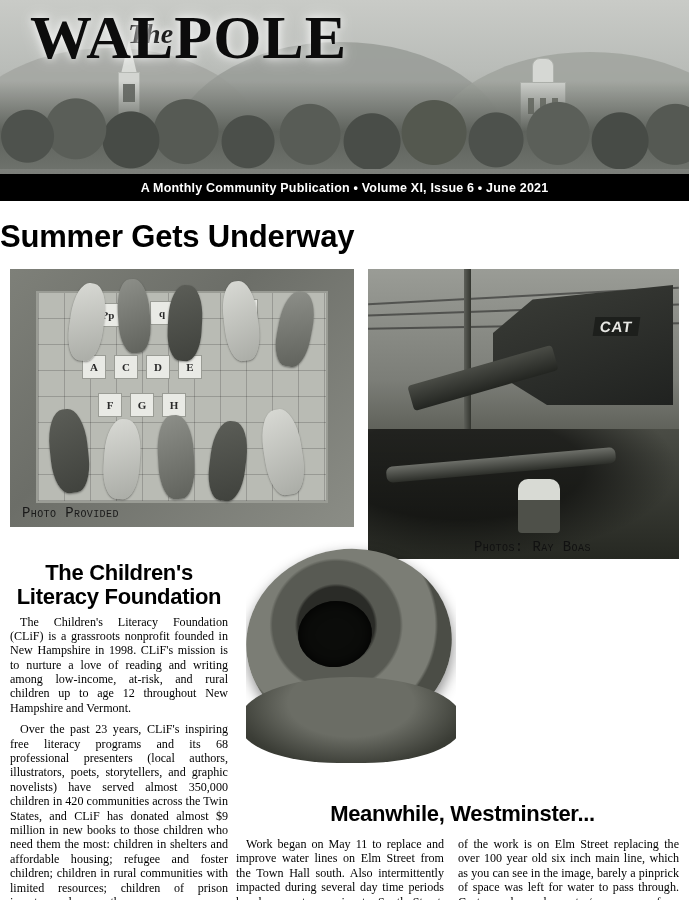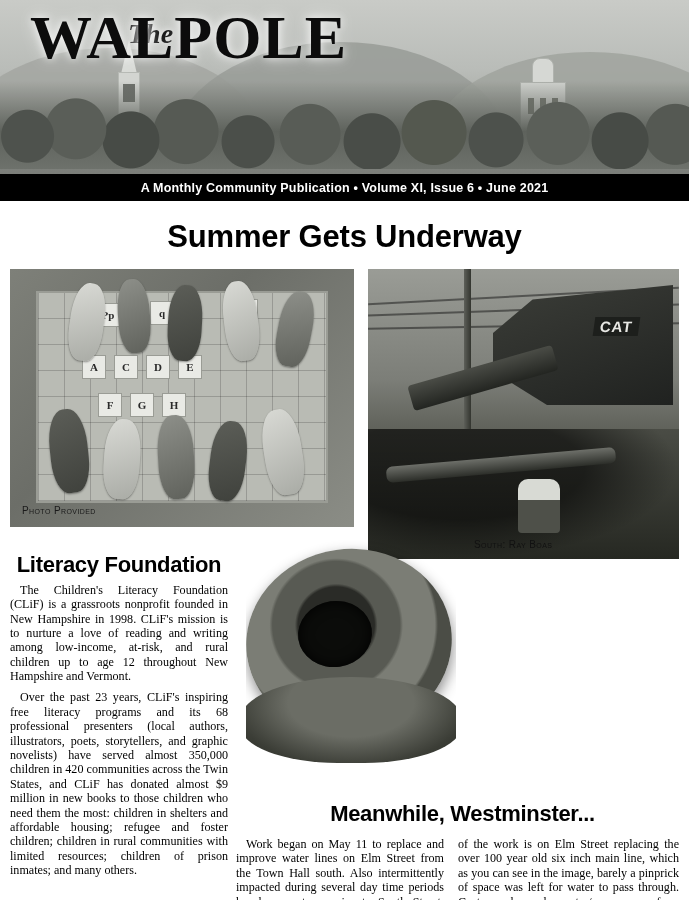--- a/index.html
+++ b/index.html
@@ -164,21 +164,20 @@
     font-size: 12.5px;
     font-weight: bold;
     display: flex;
     align-items: center;
     justify-content: center;
     letter-spacing: .2px;
   }
 
   
   .main-headline {
-    text-align: center;
     font-size: 31px;
     font-weight: bold;
     margin: 18px 0 14px 0;
     letter-spacing: -.2px;
   }
 
   
   .photo-row {
     position: relative;
     width: 689px;
@@ -285,22 +284,22 @@
     transform: rotate(-8deg);
   }
   .mh-dirt {
     position:absolute; left: -6px; bottom: 0; width: 222px; height: 86px;
     border-radius: 50% 50% 44% 44%;
     background: radial-gradient(ellipse at 50% 30%, #6b6d65 0 40%, #3b3d36 75%, #2a2c26 100%);
   }
 
   .credit {
     position: absolute;
-    font-family: Liberation Sans, sans-serif;
-    font-size: 10px;
+    font-family: Liberation Mono, monospace;
+    font-size: 14px;
     letter-spacing: .4px;
     color: #1a1a1a;
     font-variant: small-caps;
   }
   .credit-left { left: 22px; top: 236px; }
   .credit-right { left: 474px; top: 270px; color:#111; }
 
   
   .body-area {
     position: relative;
@@ -434,26 +433,27 @@
       <div class="worker"></div>
     </div>
 
     <div class="photo photo-manhole">
       <div class="mh-ring"></div>
       <div class="mh-hole"></div>
       <div class="mh-dirt"></div>
     </div>
 
     <div class="credit credit-left">Photo Provided</div>
-    <div class="credit credit-right">South: Ray Boas</div>
+    <div class="credit credit-right">Photos: Ray Boas</div>
   </div>
 
   <div class="body-area">
 
     <div class="col-left">
+      <div class="sec-title left-title">The Children's</div>
       <div class="sec-title" style="margin-top:-6px;">Literacy Foundation</div>
       <p class="body">The Children's Literacy Foundation (CLiF) is a grassroots nonprofit founded in New Hampshire in 1998. CLiF's mission is to nurture a love of reading and writing among low-income, at-risk, and rural children up to age 12 throughout New Hampshire and Vermont.</p>
       <p class="body">Over the past 23 years, CLiF's inspiring free literacy programs and its 68 professional presenters (local authors, illustrators, poets, storytellers, and graphic novelists) have served almost 350,000 children in 420 communities across the Twin States, and CLiF has donated almost $9 million in new books to those children who need them the most: children in shelters and affordable housing; refugee and foster children; children in rural communities with limited resources; children of prison inmates; and many others.</p>
 
     </div>
 
     <div class="under-head">Meanwhile, Westminster...</div>
 
     <div class="col-mid">
       <p class="body">Work began on May 11 to replace and improve water lines on Elm Street from the Town Hall south. Also intermittently impacted during several day time periods has been water service to South Street, Ford Avenue, and Washington and Westminster Streets. The majority</p>

